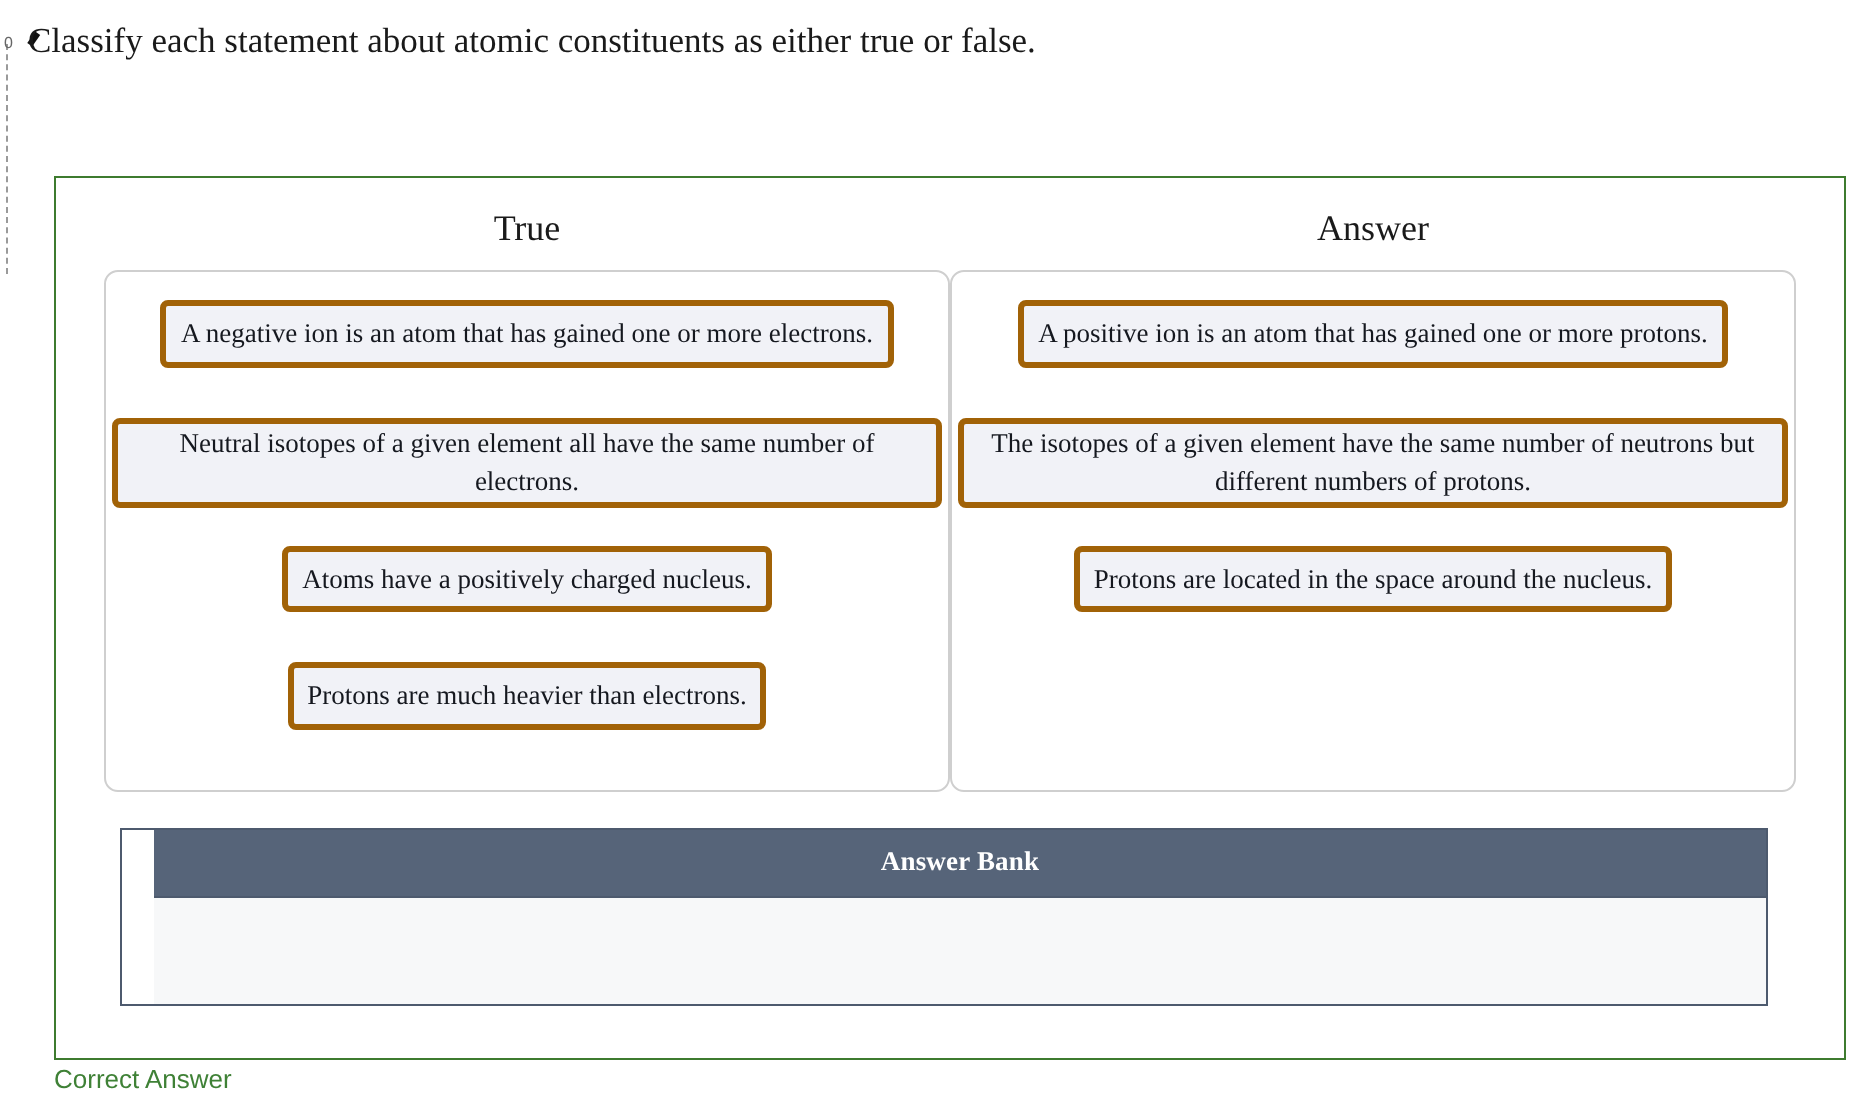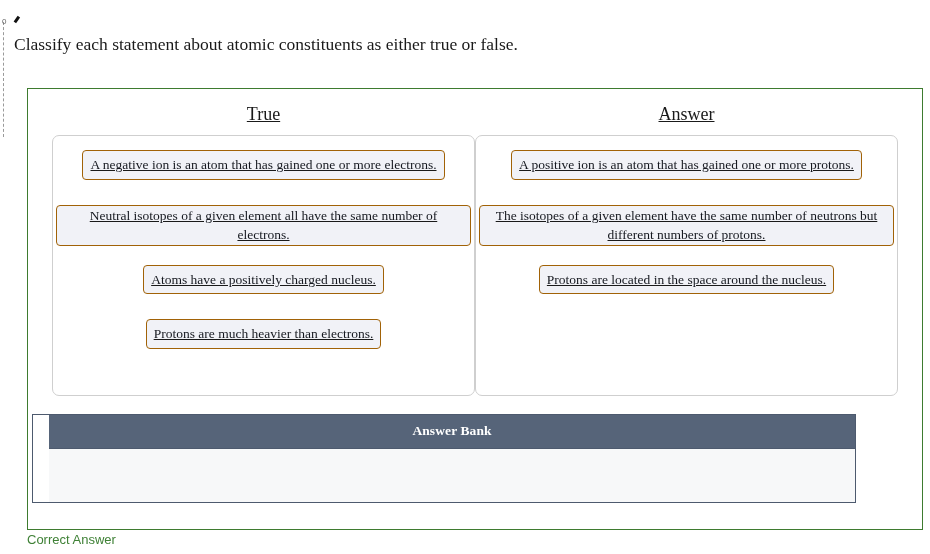--- a/index.html
+++ b/index.html
@@ -45,21 +45,20 @@
   }
 
   
   #prompt {
     position: absolute;
     left: 14px;
     top: 9px;
     font-size: 17.5px;
     line-height: 1.3;
     white-space: nowrap;
-    margin-top: 24px;
   }
 
   
   #question-frame {
     position: absolute;
     left: 27px;
     top: 88px;
     width: 896px;
     height: 442px;
     border: 1px solid #3e7b2f;
@@ -68,21 +67,20 @@
   }
 
   #columns {
     position: absolute;
     left: 0;
     top: 0;
     width: 100%;
     display: flex;
     padding: 16px 24px 0 24px;
     box-sizing: border-box;
-    text-decoration: underline;
   }
 
   .column {
     flex: 1 1 0;
     min-width: 0;
   }
 
   .column-header {
     text-align: center;
     font-size: 18px;
@@ -98,21 +96,21 @@
     height: 261px;
     box-sizing: border-box;
     padding: 14px 3px 0 3px;
     display: flex;
     flex-direction: column;
     align-items: center;
   }
 
   .tile {
     background: #f1f2f7;
-    border: 1px solid #a16207;
+    border: 3px solid #a16207;
     border-radius: 4px;
     font-size: 13.5px;
     line-height: 1.45;
     color: #15181f;
     text-align: center;
     padding: 4px 7px;
     box-sizing: border-box;
     margin-bottom: 25px;
     max-width: 100%;
     cursor: move;
@@ -120,21 +118,21 @@
   .tile.wide {
     width: 100%;
     padding: 0 6px;
     margin-bottom: 19px;
   }
   .tile.last { margin-bottom: 16px; }
 
   
   #answer-bank {
     position: absolute;
-    left: 4px;
+    left: 32px;
     top: 325px;
     width: 824px;
     box-sizing: border-box;
     border: 1px solid #4d5a6e;
     padding-left: 16px;
   }
   #answer-bank-header {
     background: #566479;
     color: #ffffff;
     font-weight: bold;

